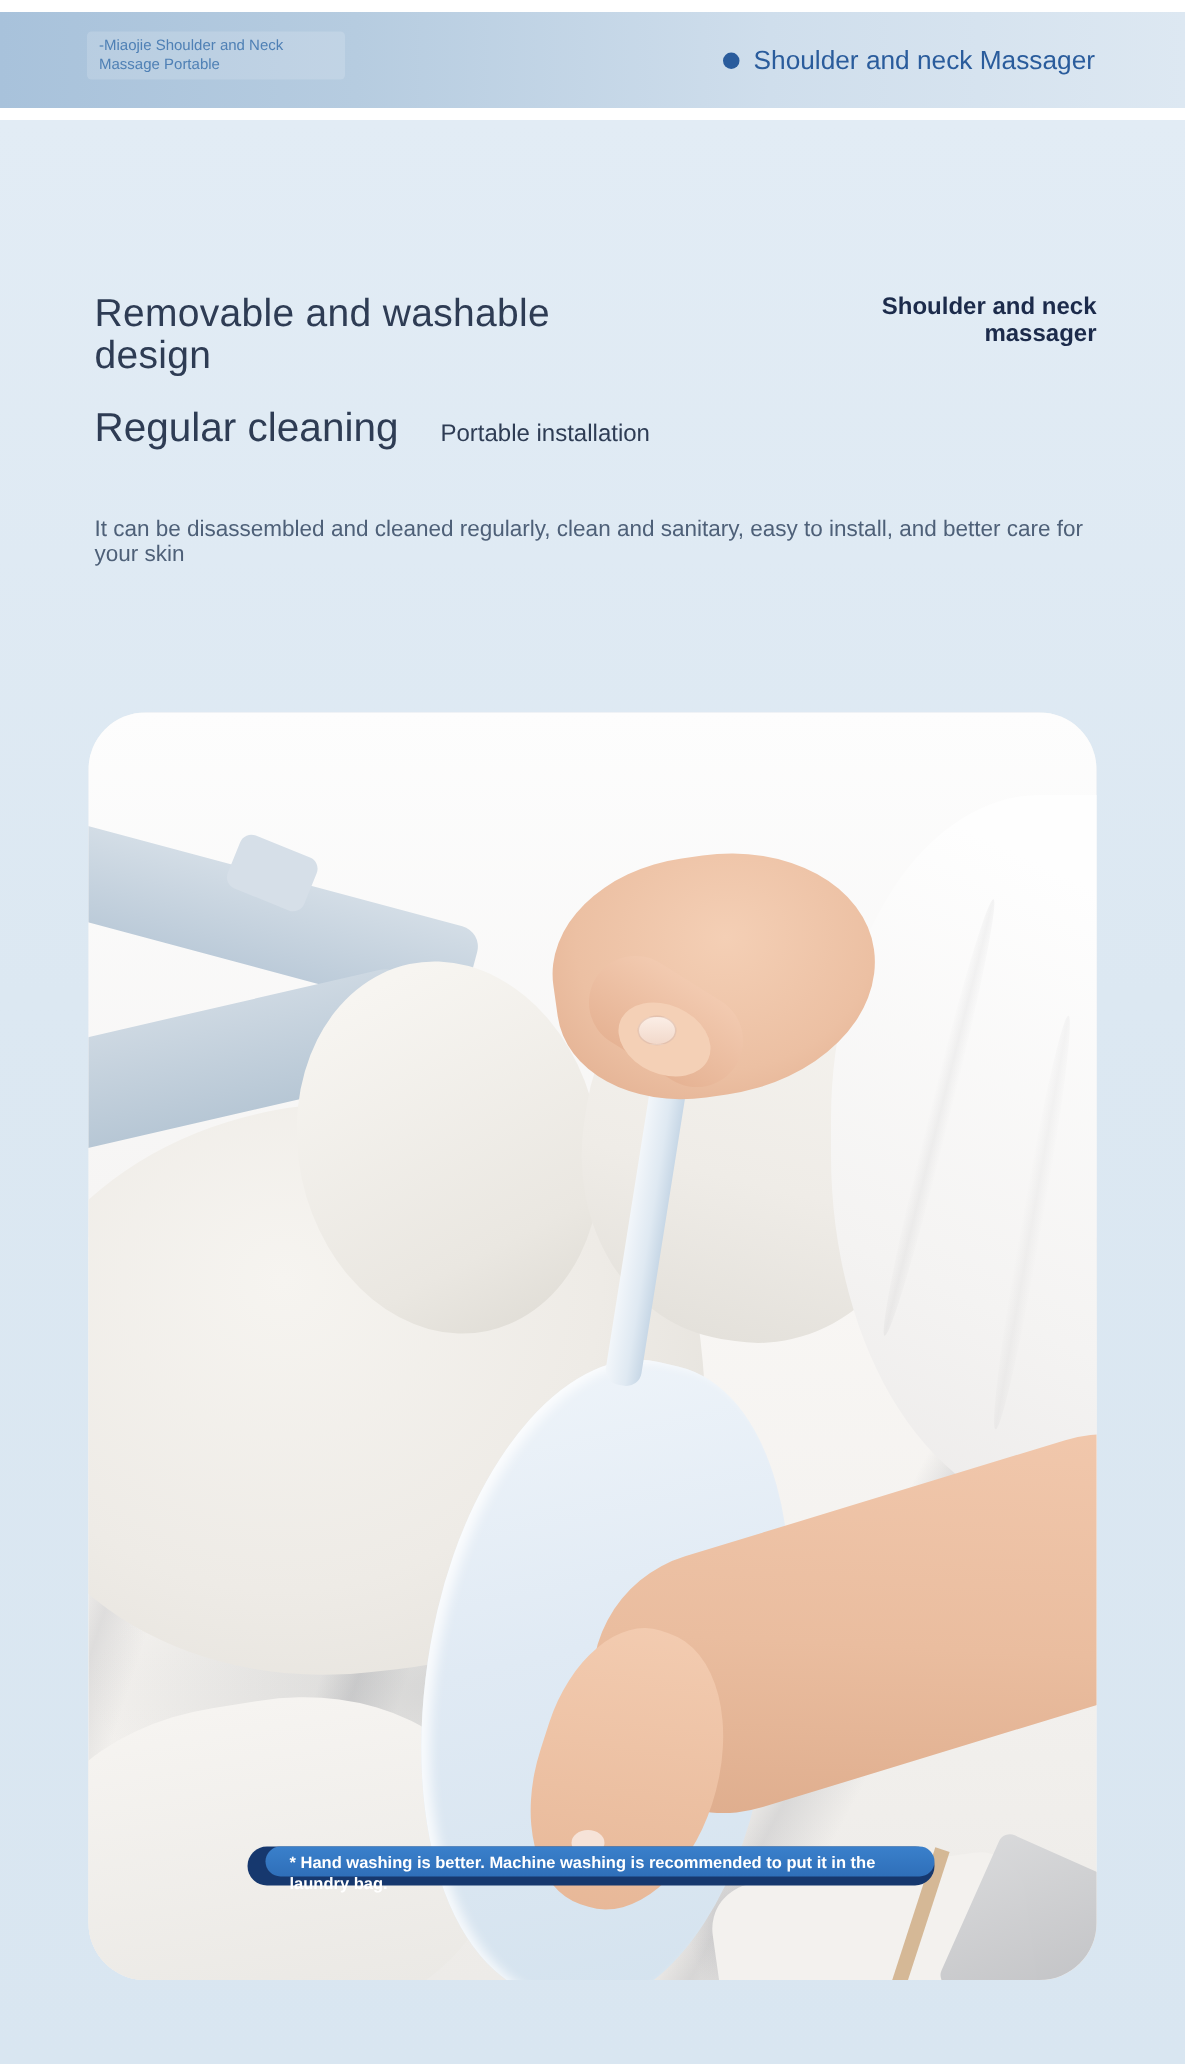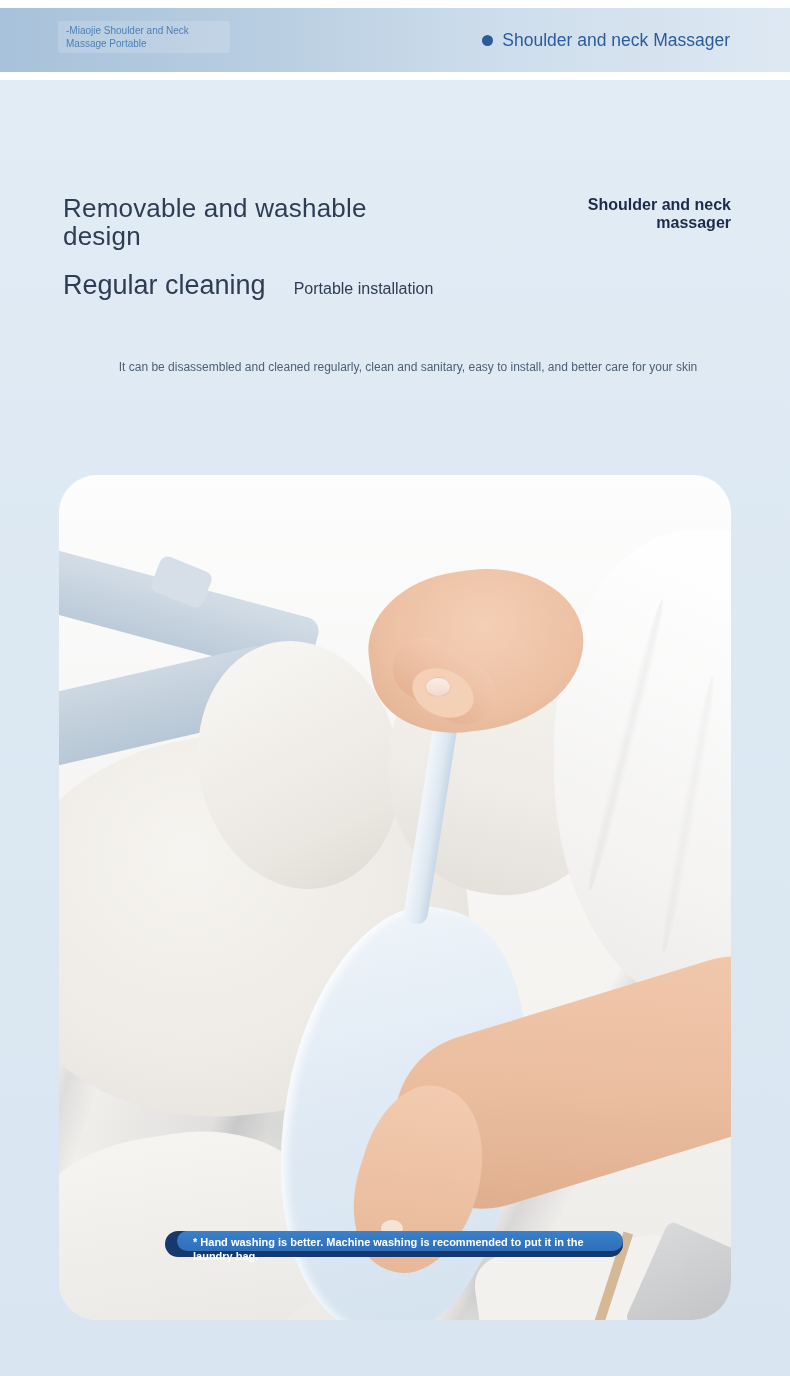--- a/index.html
+++ b/index.html
@@ -43,22 +43,22 @@
     text-align:right; font-size:16px; font-weight:700; line-height:1.12;
     color:#1c2b4b;
   }
   .features {
     position:absolute; left:63px; top:190px;
     display:flex; align-items:baseline; gap:28px; color:#2e3c54;
   }
   .feat-main { font-size:27px; }
   .feat-sub  { font-size:16px; }
   .desc {
-    position:absolute; left:63px; top:280px; width:690px;
-    font-size:12px; color:#4e6078;text-align:center;
+    position:absolute; left:63px; top:264px; width:690px;
+    font-size:15px; color:#4e6078;
   }
 
   
   .photo {
     position:absolute; left:59px; top:395px; width:672px; height:845px;
     border-radius:38px; overflow:hidden; background:#f7f6f5;
   }
   .wall { inset:0; background:linear-gradient(180deg,#fdfdfd 0%,#f6f5f4 38%,#efeeec 52%); }
   .marble {
     left:0; right:0; top:350px; bottom:0;

